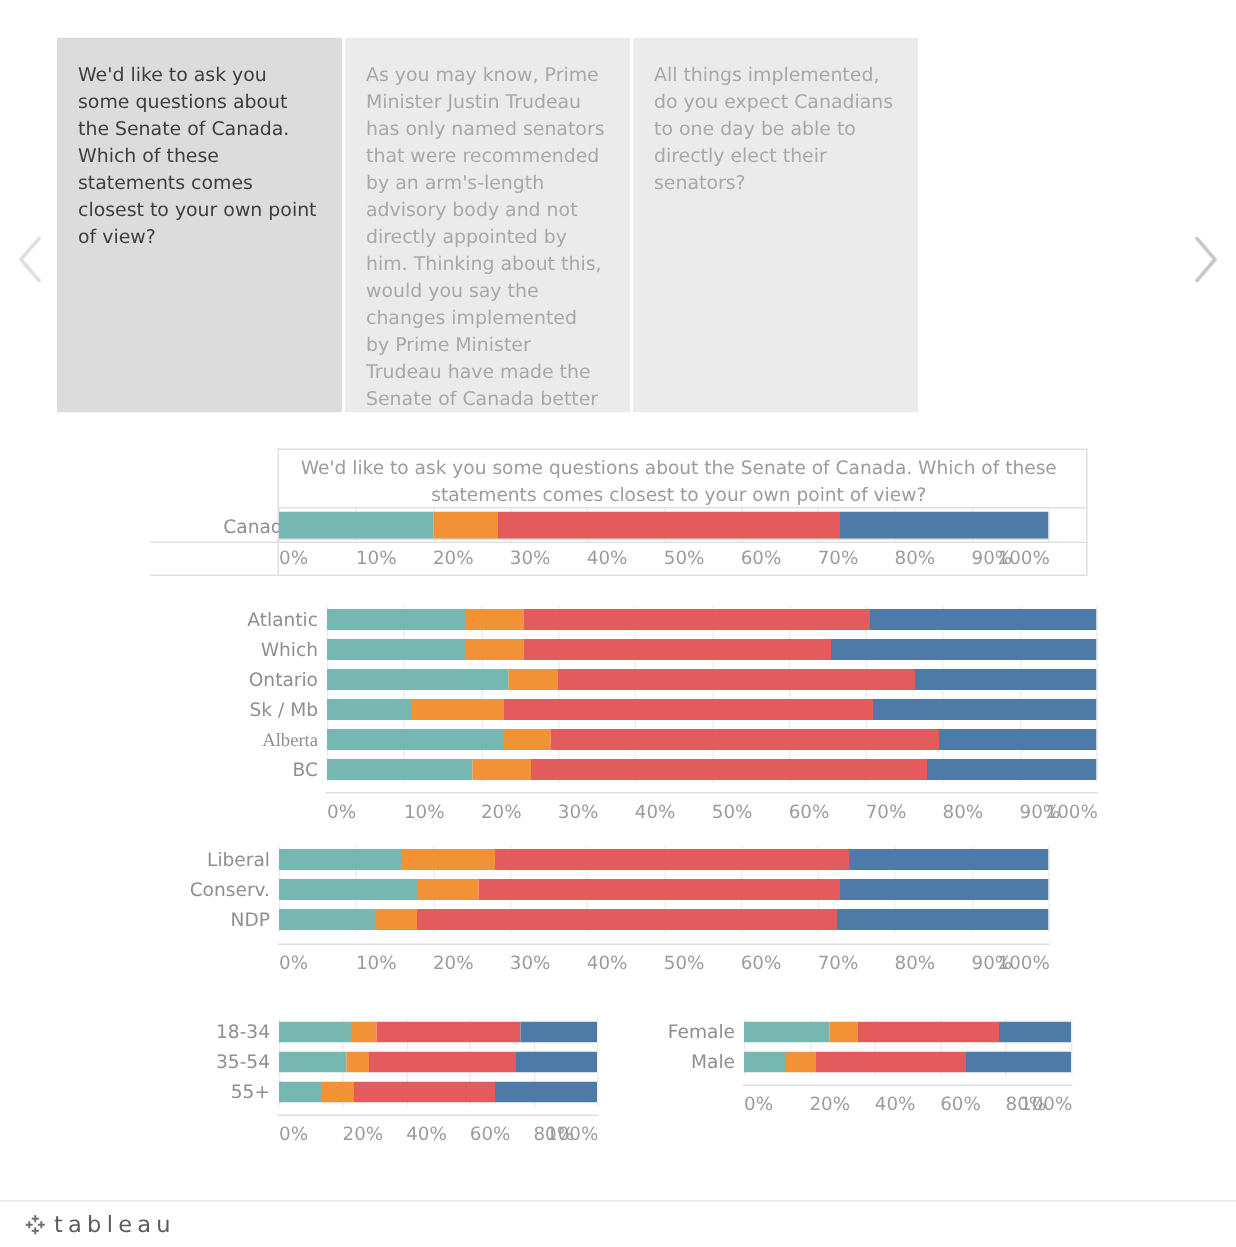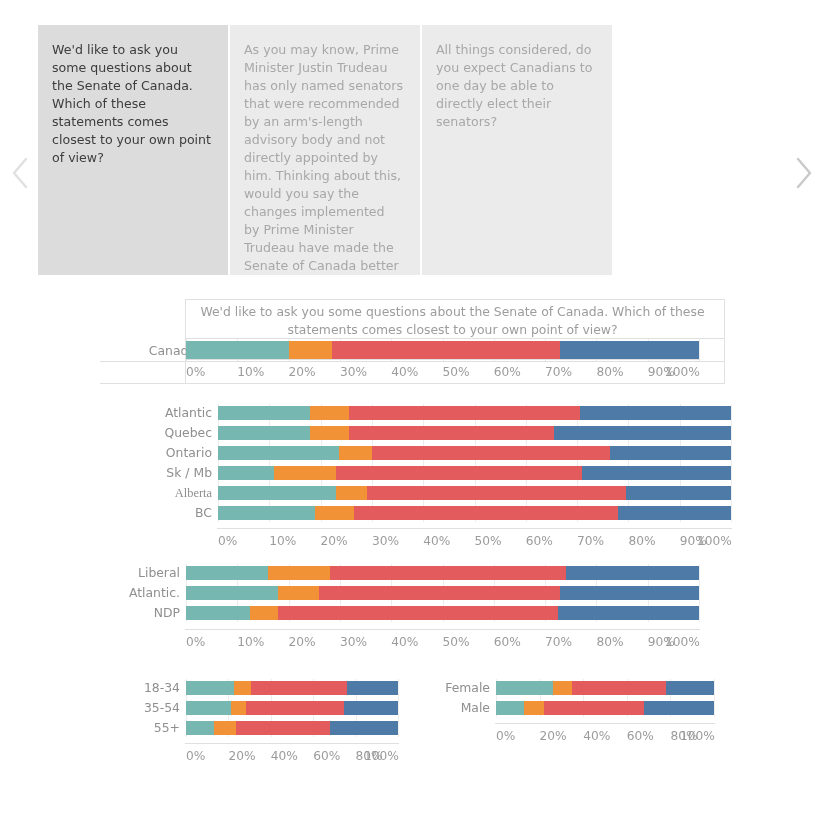--- a/index.html
+++ b/index.html
@@ -160,21 +160,21 @@
 
     <div class="nav-arrow nav-left">
       <svg width="22" height="40" viewBox="0 0 22 40" aria-hidden="true">
         <polyline points="16,6 4,20 16,34" fill="none" stroke="#e0e0e0" stroke-width="2.4" stroke-linecap="round" stroke-linejoin="round"></polyline>
       </svg>
     </div>
 
     <div class="carousel-track" id="carousel-track">
         <div class="q-card active"><span>We'd like to ask you some questions about the Senate of Canada. Which of these statements comes closest to your own point of view?</span></div>
         <div class="q-card"><span>As you may know, Prime Minister Justin Trudeau has only named senators that were recommended by an arm's-length advisory body and not directly appointed by him. Thinking about this, would you say the changes implemented by Prime Minister Trudeau have made the Senate of Canada better or worse than it was before he took office?</span></div>
-        <div class="q-card"><span>All things considered, do you expect Canadians to one day be able to directly elect their senators?</span></div>
+        <div class="q-card"><span>All things implemented, do you expect Canadians to one day be able to directly elect their senators?</span></div>
       </div>
 
     <div class="nav-arrow nav-right">
       <svg width="22" height="40" viewBox="0 0 22 40" aria-hidden="true">
         <polyline points="6,6 18,20 6,34" fill="none" stroke="#c9c9c9" stroke-width="2.4" stroke-linecap="round" stroke-linejoin="round"></polyline>
       </svg>
     </div>
   </div>
 
   <div class="viz" id="viz">
@@ -229,21 +229,21 @@
         <div class="gridline" style="left: 596.4px; top: 109px; height: 118px;"></div>
         <div class="gridline" style="left: 647.7px; top: 109px; height: 118px;"></div>
         <div class="gridline" style="left: 699px; top: 109px; height: 118px;"></div>
         <div class="rowlabel" style="left: 60px; top: 111px; width: 120px;">Atlantic</div>
         <div class="bar" style="left: 186px; top: 111px; width: 513px; height: 14px;">
           <div class="seg" style="width: 92.34px; background: rgb(118, 183, 178);"></div>
           <div class="seg" style="width: 38.475px; background: rgb(242, 146, 55);"></div>
           <div class="seg" style="width: 230.85px; background: rgb(227, 91, 93);"></div>
           <div class="seg" style="width: 151.335px; background: rgb(78, 122, 167);"></div>
         </div>
-        <div class="rowlabel" style="left: 60px; top: 131px; width: 120px;">Quebec</div>
+        <div class="rowlabel" style="left: 60px; top: 131px; width: 120px;">Which</div>
         <div class="bar" style="left: 186px; top: 131px; width: 513px; height: 14px;">
           <div class="seg" style="width: 92.34px; background: rgb(118, 183, 178);"></div>
           <div class="seg" style="width: 38.475px; background: rgb(242, 146, 55);"></div>
           <div class="seg" style="width: 205.2px; background: rgb(227, 91, 93);"></div>
           <div class="seg" style="width: 176.985px; background: rgb(78, 122, 167);"></div>
         </div>
         <div class="rowlabel" style="left: 60px; top: 151px; width: 120px;">Ontario</div>
         <div class="bar" style="left: 186px; top: 151px; width: 513px; height: 14px;">
           <div class="seg" style="width: 120.555px; background: rgb(118, 183, 178);"></div>
           <div class="seg" style="width: 33.345px; background: rgb(242, 146, 55);"></div>
@@ -296,21 +296,21 @@
         <div class="gridline" style="left: 596.4px; top: 269px; height: 58px;"></div>
         <div class="gridline" style="left: 647.7px; top: 269px; height: 58px;"></div>
         <div class="gridline" style="left: 699px; top: 269px; height: 58px;"></div>
         <div class="rowlabel" style="left: 60px; top: 271px; width: 120px;">Liberal</div>
         <div class="bar" style="left: 186px; top: 271px; width: 513px; height: 14px;">
           <div class="seg" style="width: 82.08px; background: rgb(118, 183, 178);"></div>
           <div class="seg" style="width: 61.56px; background: rgb(242, 146, 55);"></div>
           <div class="seg" style="width: 235.98px; background: rgb(227, 91, 93);"></div>
           <div class="seg" style="width: 133.38px; background: rgb(78, 122, 167);"></div>
         </div>
-        <div class="rowlabel" style="left: 60px; top: 291px; width: 120px;">Atlantic.</div>
+        <div class="rowlabel" style="left: 60px; top: 291px; width: 120px;">Conserv.</div>
         <div class="bar" style="left: 186px; top: 291px; width: 513px; height: 14px;">
           <div class="seg" style="width: 92.34px; background: rgb(118, 183, 178);"></div>
           <div class="seg" style="width: 41.04px; background: rgb(242, 146, 55);"></div>
           <div class="seg" style="width: 241.11px; background: rgb(227, 91, 93);"></div>
           <div class="seg" style="width: 138.51px; background: rgb(78, 122, 167);"></div>
         </div>
         <div class="rowlabel" style="left: 60px; top: 311px; width: 120px;">NDP</div>
         <div class="bar" style="left: 186px; top: 311px; width: 513px; height: 14px;">
           <div class="seg" style="width: 64.125px; background: rgb(118, 183, 178);"></div>
           <div class="seg" style="width: 28.215px; background: rgb(242, 146, 55);"></div>
@@ -390,14 +390,31 @@
         <div class="axisline" style="left: 495px; top: 428px; width: 220px;"></div>
         <div class="tick" style="left: 496px; top: 434px;">0%</div>
         <div class="tick" style="left: 539.6px; top: 434px;">20%</div>
         <div class="tick" style="left: 583.2px; top: 434px;">40%</div>
         <div class="tick" style="left: 626.8px; top: 434px;">60%</div>
         <div class="tick" style="left: 670.4px; top: 434px;">80%</div>
         <div class="tick" style="left: 680px; top: 434px; width: 34px; text-align: right;">100%</div>
       </div>
     </div>
 
+  <div class="footer">
+    <div class="tableau-logo">
+      <svg class="tableau-mark" viewBox="0 0 16 16" aria-hidden="true">
+        <g fill="#6f6f6f">
+          <rect x="7.3" y="1.2" width="1.4" height="5.0"></rect>
+          <rect x="5.5" y="3.0" width="5.0" height="1.4"></rect>
+          <rect x="7.3" y="9.8" width="1.4" height="5.0"></rect>
+          <rect x="5.5" y="11.6" width="5.0" height="1.4"></rect>
+          <rect x="1.2" y="7.3" width="5.0" height="1.4"></rect>
+          <rect x="3.0" y="5.5" width="1.4" height="5.0"></rect>
+          <rect x="9.8" y="7.3" width="5.0" height="1.4"></rect>
+          <rect x="11.6" y="5.5" width="1.4" height="5.0"></rect>
+        </g>
+      </svg>
+      <span class="tableau-word">tableau</span>
+    </div>
+  </div>
 
 </div>
 
 </body></html>

